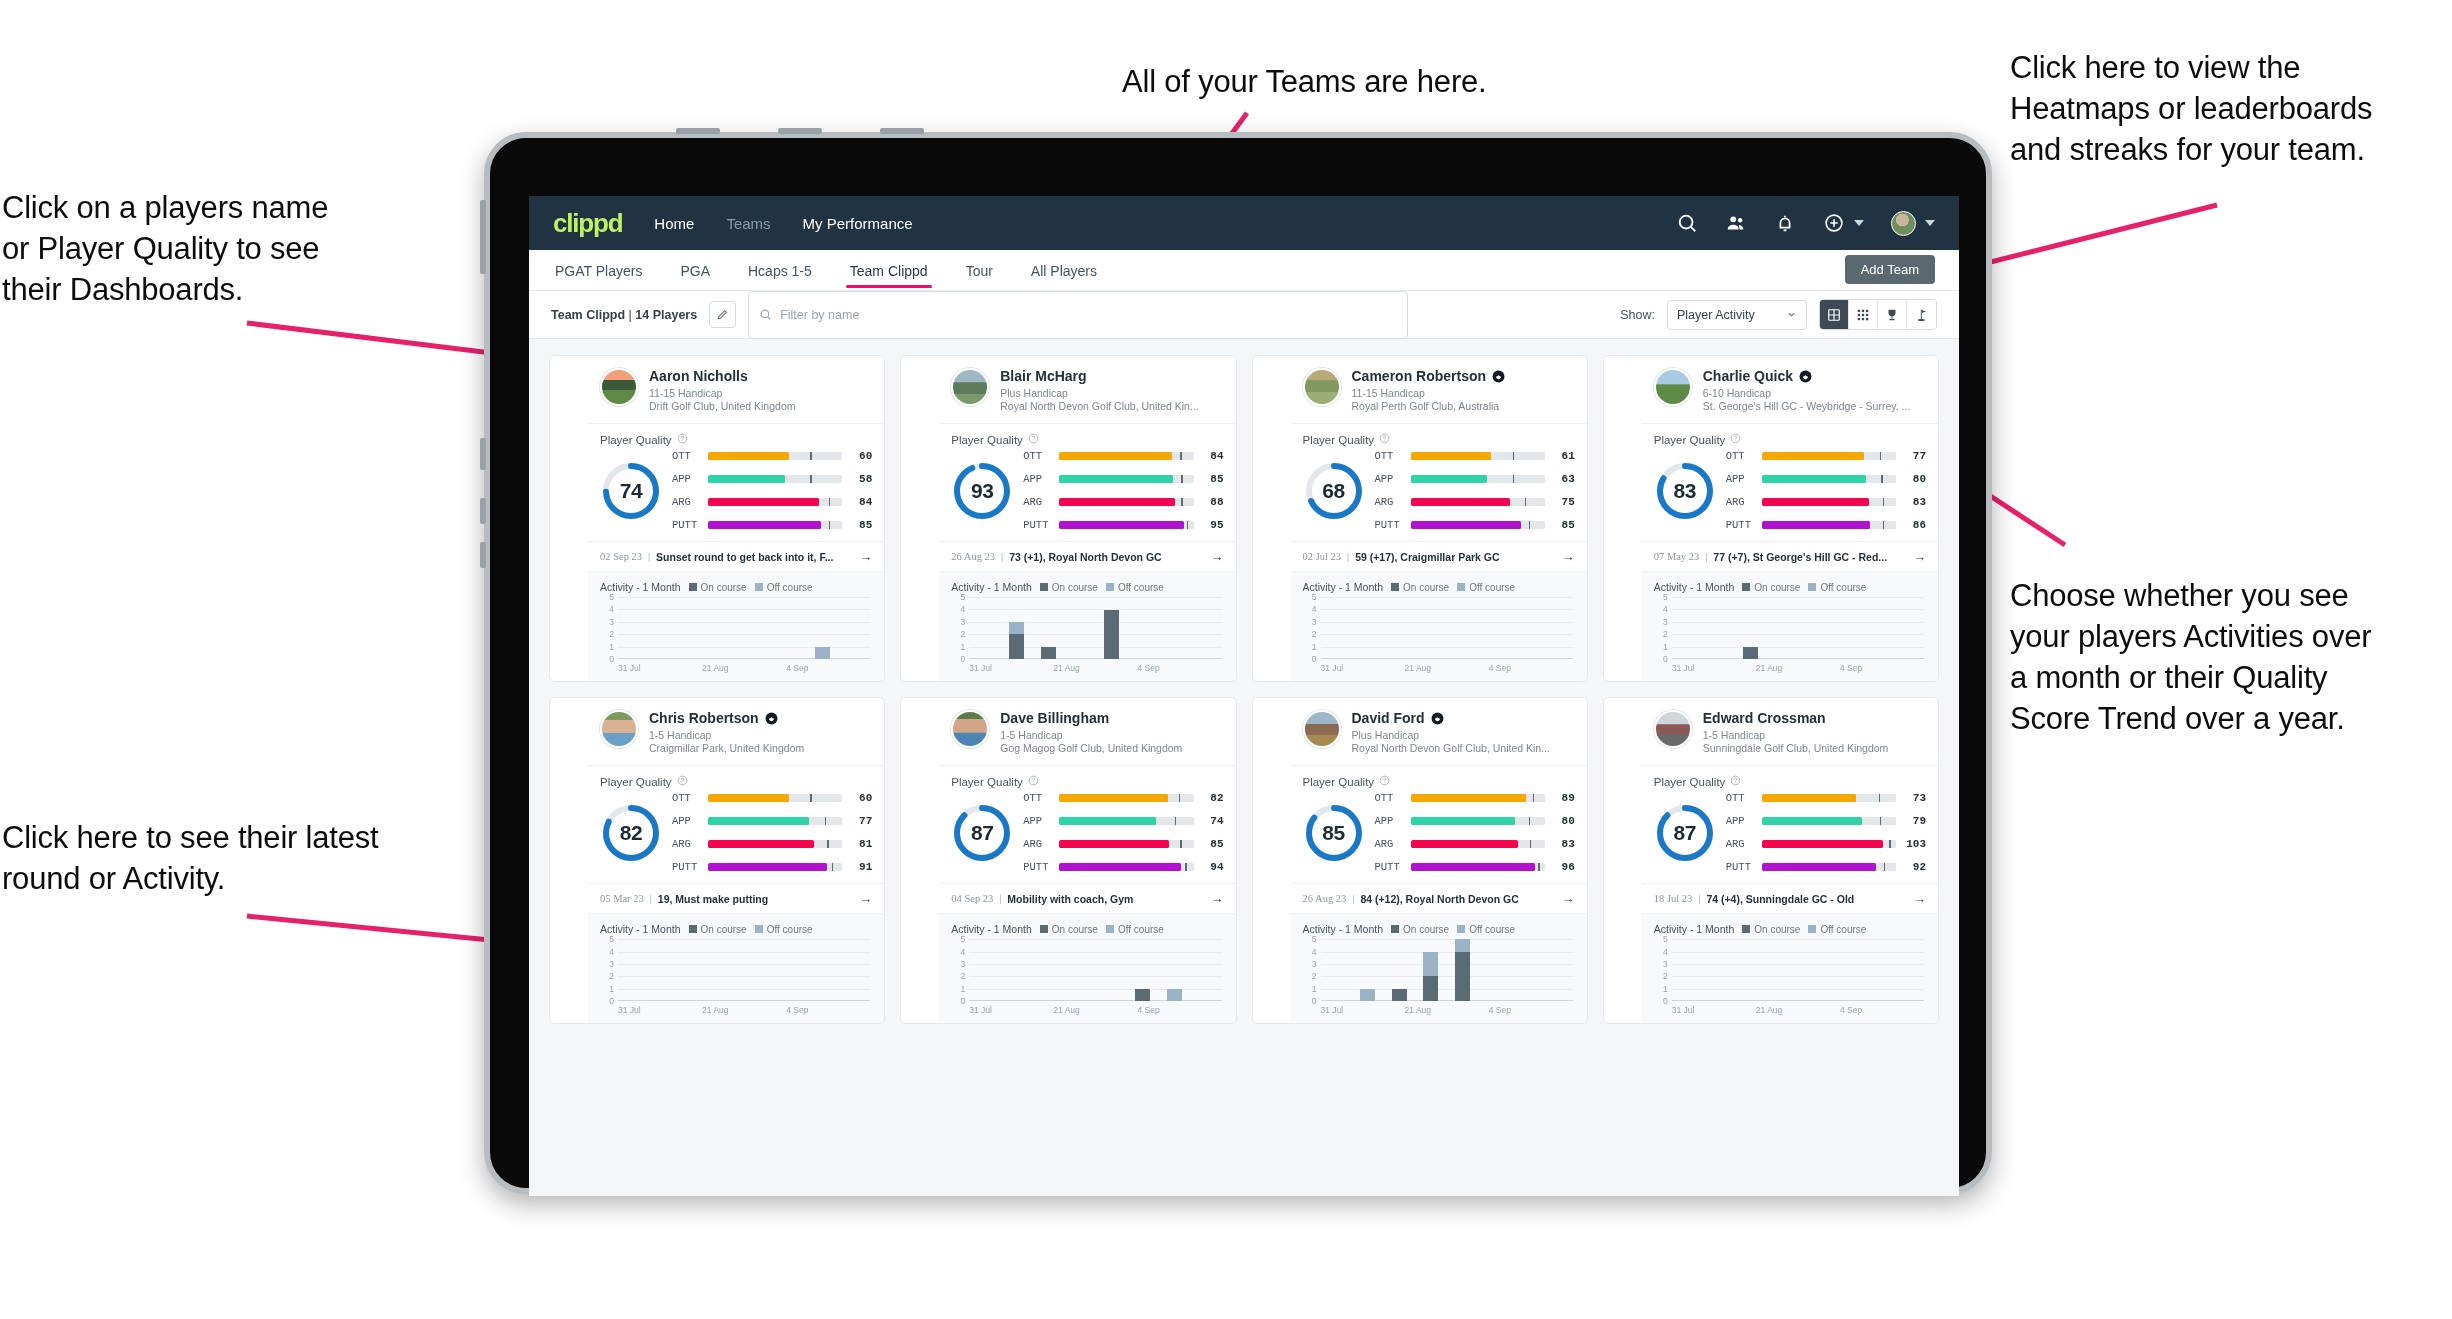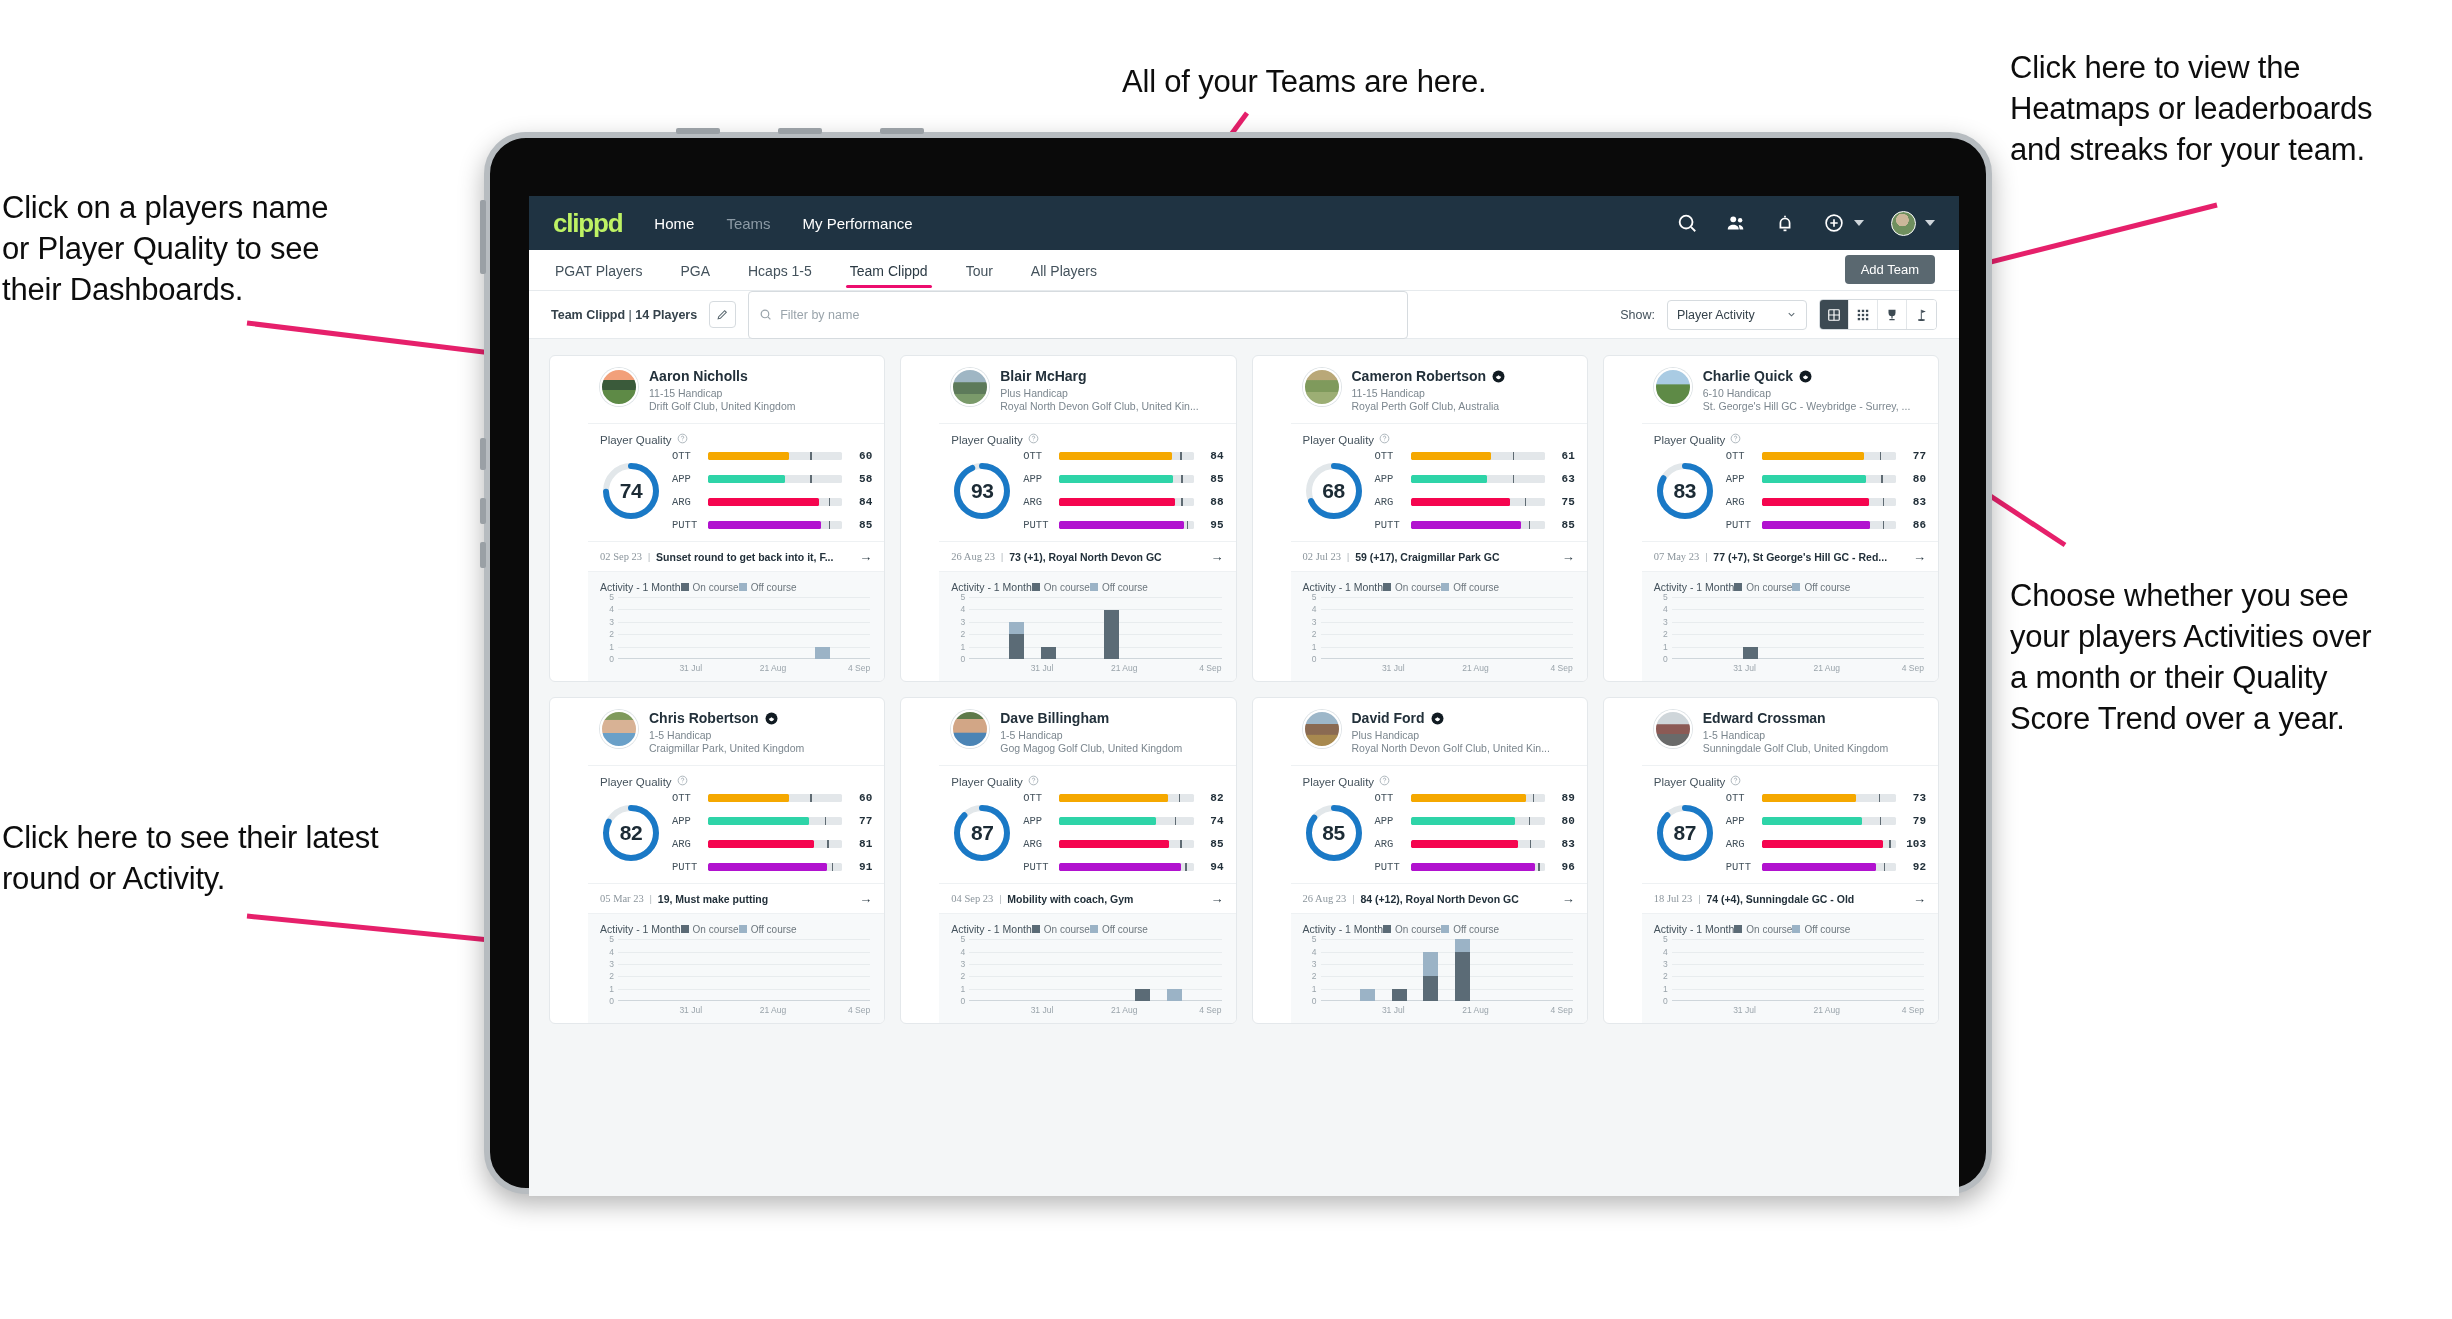--- a/index.html
+++ b/index.html
@@ -158,37 +158,37 @@
   .mfill { position: absolute; left: 0; top: 0; bottom: 0; border-radius: 1.5px; }
   .mtick { position: absolute; top: -1px; bottom: -1px; width: 1.5px; background: #5f6b73; }
   .mval { font-size: 11px; font-weight: bold; color: #22303a; width: 24px; text-align: right; }
 
   .rowact { border-top: 1px solid #eef1f3; padding: 7px 12px; display: flex; align-items: center; gap: 6px; }
   .rdate { font-size: 10.5px; color: #8b959c; white-space: nowrap; font-family: Liberation Serif, serif; }
   .rtext { font-size: 10.5px; font-weight: bold; color: #22303a; white-space: nowrap; overflow: hidden; text-overflow: ellipsis; flex: 1; }
   .rarrow { font-size: 13px; color: #2b3a44; margin-left: auto; padding-left: 6px; }
 
   .actsec { border-top: 1px solid #eef1f3; background: #f7f9fa; padding: 9px 12px 8px; }
-  .acthead { display: flex; align-items: center; gap: 0; }
+  .acthead { display: flex; align-items: center; gap: 8px; }
   .acttitle { font-size: 10.5px; color: #44525c; }
   .leg { display: flex; align-items: center; gap: 4px; font-size: 10px; color: #6d777e; }
   .swatch { width: 8px; height: 8px; display:inline-block; }
   .chart { position: relative; height: 76px; margin-top: 4px; }
   .chart .yax { position: absolute; left: 0; top: 0; bottom: 14px; width: 14px; }
   .chart .ylab { position: absolute; font-size: 8.5px; color: #9aa4ab; right: 0; transform: translateY(-50%); }
   .plot { position: absolute; left: 18px; right: 2px; top: 0; bottom: 14px; }
   .gl { position: absolute; left: 0; right: 0; height: 1px; background: #e8ecee; }
   .baseline { position: absolute; left: 0; right: 0; bottom: 0; height: 1px; background: #cfd6db; }
   .bars { position: absolute; inset: 0; display: flex; align-items: flex-end; }
   .bslot { flex: 1; display: flex; justify-content: center; align-items: flex-end; height: 100%; }
   .bstack { width: 15px; display: flex; flex-direction: column; justify-content: flex-end; height: 100%; }
   .seg-on { background: #5b6b76; }
   .seg-off { background: #9bb3c6; }
   .xlabs { position: absolute; left: 18px; right: 2px; bottom: 0; display: flex; }
-  .xlab { flex: 1; text-align: right; font-size: 8.5px; color: #9aa4ab; }
+  .xlab { flex: 1; text-align: left; font-size: 8.5px; color: #9aa4ab; }
 </style>
 </head>
 <body>
 
 <div id="stage">
 
   <svg class="arrows">
     <defs>
       <marker id="ah" markerWidth="9" markerHeight="9" refX="7" refY="4.5" orient="auto">
         <path d="M0,0 L9,4.5 L0,9 Z" fill="#e6206b"></path>

